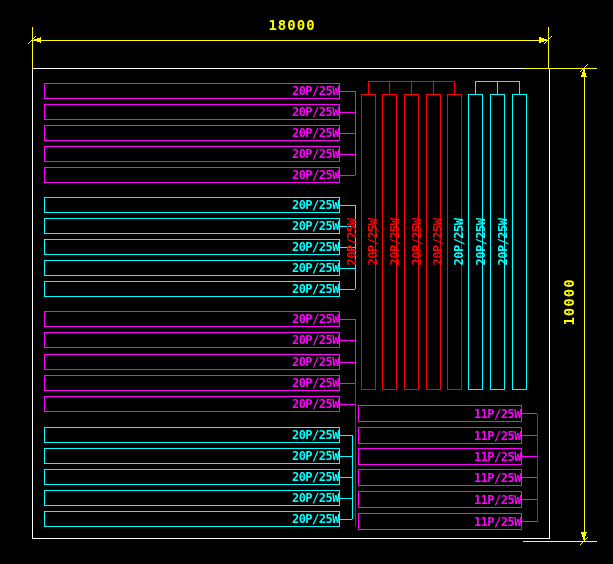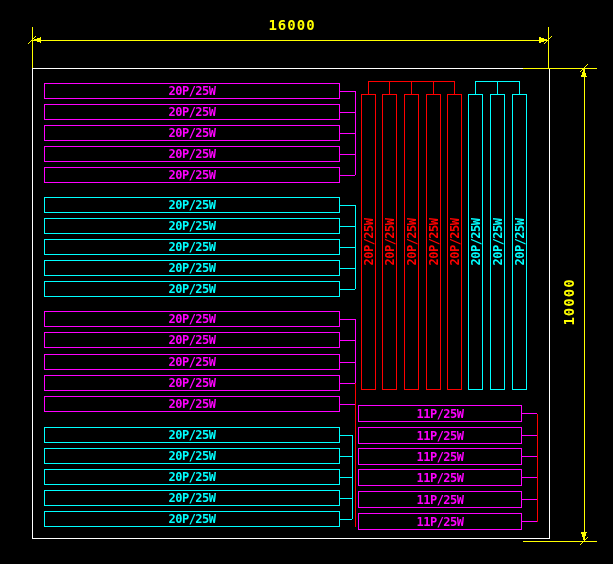--- a/index.html
+++ b/index.html
@@ -3,21 +3,21 @@
 <meta charset="utf-8">
 <style>
   html,body{margin:0;padding:0;background:#000;}
   #canvas{
     position:relative;width:613px;height:564px;background:#000;
     font-family:"DejaVu Sans Mono","Liberation Mono",monospace;
     overflow:hidden;
   }
   #wires{position:absolute;left:0;top:0;}
   .bar{
-    position:absolute;display:flex;align-items:center;justify-content:center;
+    position:absolute;display:flex;align-items:center;justify-content:flex-end;
     box-sizing:border-box;border:1px solid;background:transparent;
   }
   .bar span{
     font-weight:bold;font-size:12px;letter-spacing:-0.5px;white-space:nowrap;line-height:1;
   }
   .vbar span{transform:rotate(-90deg);}
   .dimtext{
     position:absolute;color:#FFFF00;font-size:14px;font-weight:bold;
     white-space:nowrap;letter-spacing:1px;line-height:1;
   }
@@ -80,21 +80,21 @@
       <line x1="28" y1="44" x2="36" y2="36" stroke="#FFFF00" stroke-width="1"></line>
       <line x1="544" y1="44" x2="552" y2="36" stroke="#FFFF00" stroke-width="1"></line>
       <line x1="523" y1="68" x2="597" y2="68" stroke="#FFFF00" stroke-width="1"></line>
       <line x1="523" y1="541" x2="597" y2="541" stroke="#FFFF00" stroke-width="1"></line>
       <line x1="584" y1="68" x2="584" y2="541" stroke="#FFFF00" stroke-width="1"></line>
       <polygon points="584,68 581,77 587,77" fill="#FFFF00"></polygon>
       <polygon points="584,541 581,532 587,532" fill="#FFFF00"></polygon>
       <line x1="580" y1="72" x2="588" y2="64" stroke="#FFFF00" stroke-width="1"></line>
       <line x1="580" y1="545" x2="588" y2="537" stroke="#FFFF00" stroke-width="1"></line>
     </svg>
-  <div id="dim-top-text" class="dimtext">16000</div>
+  <div id="dim-top-text" class="dimtext">18000</div>
   <div id="dim-right-text" class="dimtext">10000</div>
 <div class="bar" style="left: 44px; top: 83px; width: 296px; height: 16px; border-color: rgb(255, 0, 255); color: rgb(255, 0, 255);">
       <span>20P/25W</span>
     </div>
     <div class="bar" style="left: 44px; top: 104px; width: 296px; height: 16px; border-color: rgb(255, 0, 255); color: rgb(255, 0, 255);">
       <span>20P/25W</span>
     </div>
     <div class="bar" style="left: 44px; top: 125px; width: 296px; height: 16px; border-color: rgb(255, 0, 255); color: rgb(255, 0, 255);">
       <span>20P/25W</span>
     </div>

